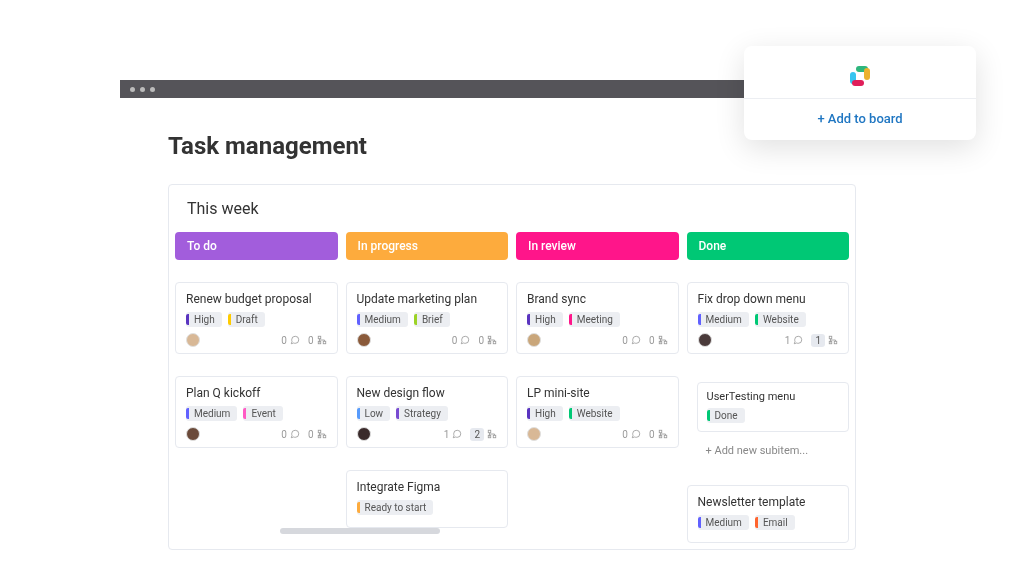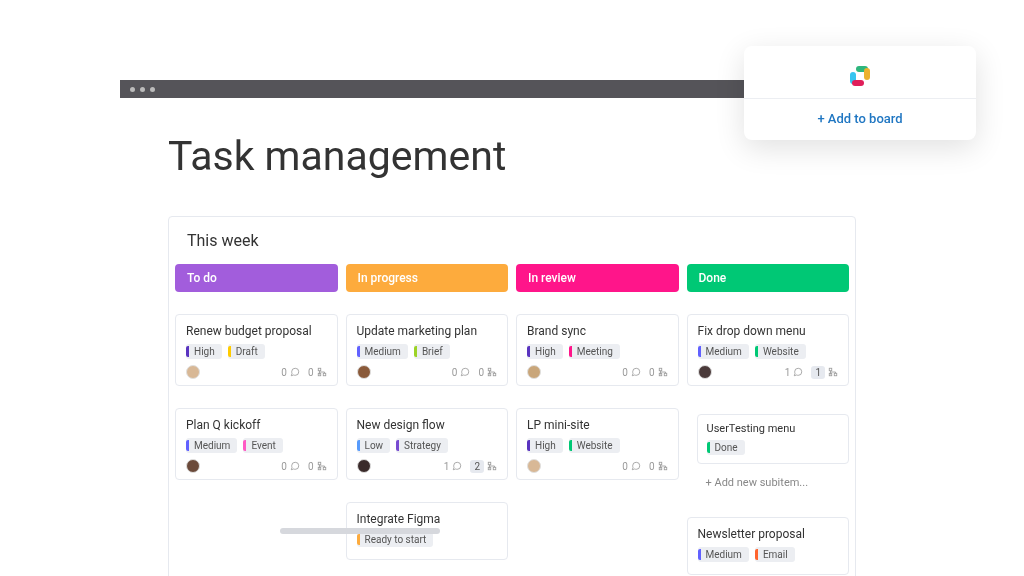--- a/index.html
+++ b/index.html
@@ -25,24 +25,24 @@
       display: flex;
       align-items: center;
       padding: 0 10px;
       gap: 5px;
     }
     .dot { width: 5px; height: 5px; border-radius: 50%; background: #bbb; }
     .page {
       padding: 34px 48px 0 48px;
     }
     .page-title {
-      font-size: 41px;
-      font-weight: 400;
+      font-size: 24px;
+      font-weight: 700;
       color: #333;
-      margin-bottom: 36px;
+      margin-bottom: 24px;
     }
     .board-container {
       border: 1px solid #e6e9ef;
       border-radius: 4px;
       overflow: hidden;
       background: #fff;
     }
     .board-header {
       padding: 14px 18px;
       font-size: 16px;
@@ -471,21 +471,21 @@
               </div>
             </div>
             <div class="subitems">
               <div class="subitem"><div>UserTesting menu</div><span class="tag">
                   <span class="tag-bar" style="background: rgb(0, 200, 117);"></span>
                   <span>Done</span>
                 </span></div>
               <div class="add-subitem">+ Add new subitem...</div>
             </div>
             <div class="card">
-              <div class="card-title">Newsletter proposal</div>
+              <div class="card-title">Newsletter template</div>
               <div class="tags">
                 <span class="tag">
                   <span class="tag-bar" style="background: rgb(97, 97, 255);"></span>
                   <span>Medium</span>
                 </span>
                 <span class="tag">
                   <span class="tag-bar" style="background: rgb(255, 100, 46);"></span>
                   <span>Email</span>
                 </span>
               </div>

